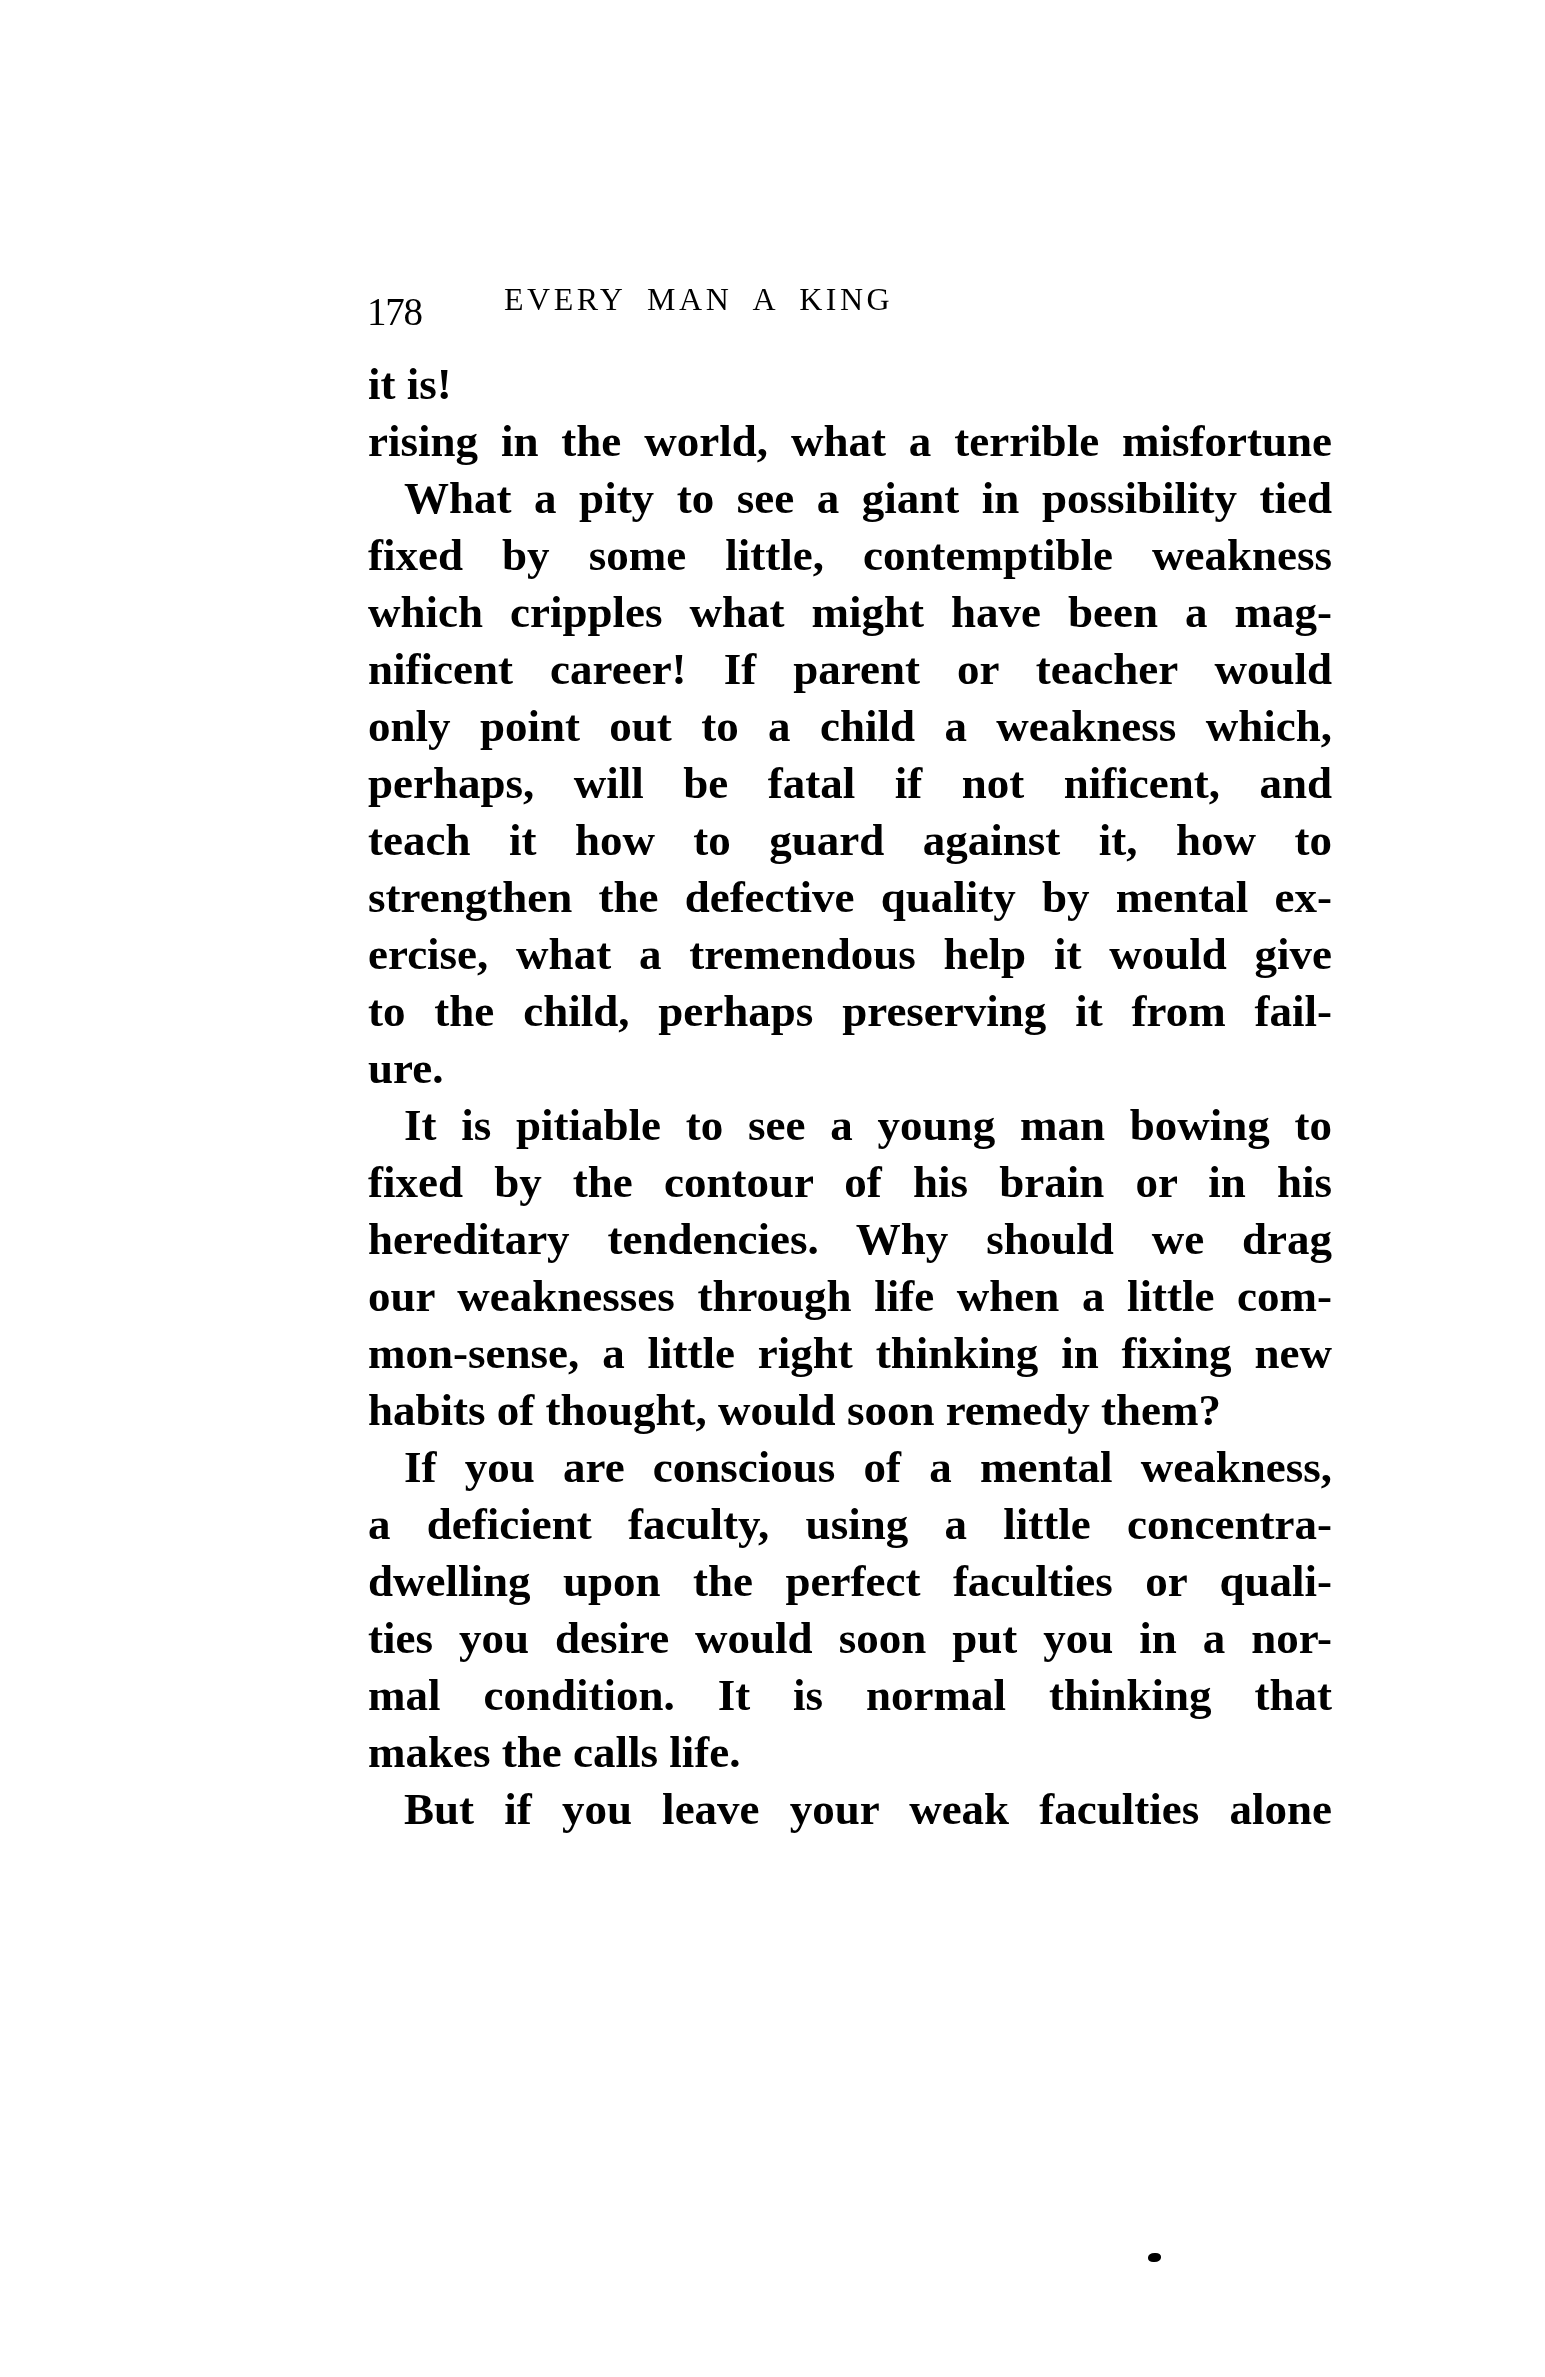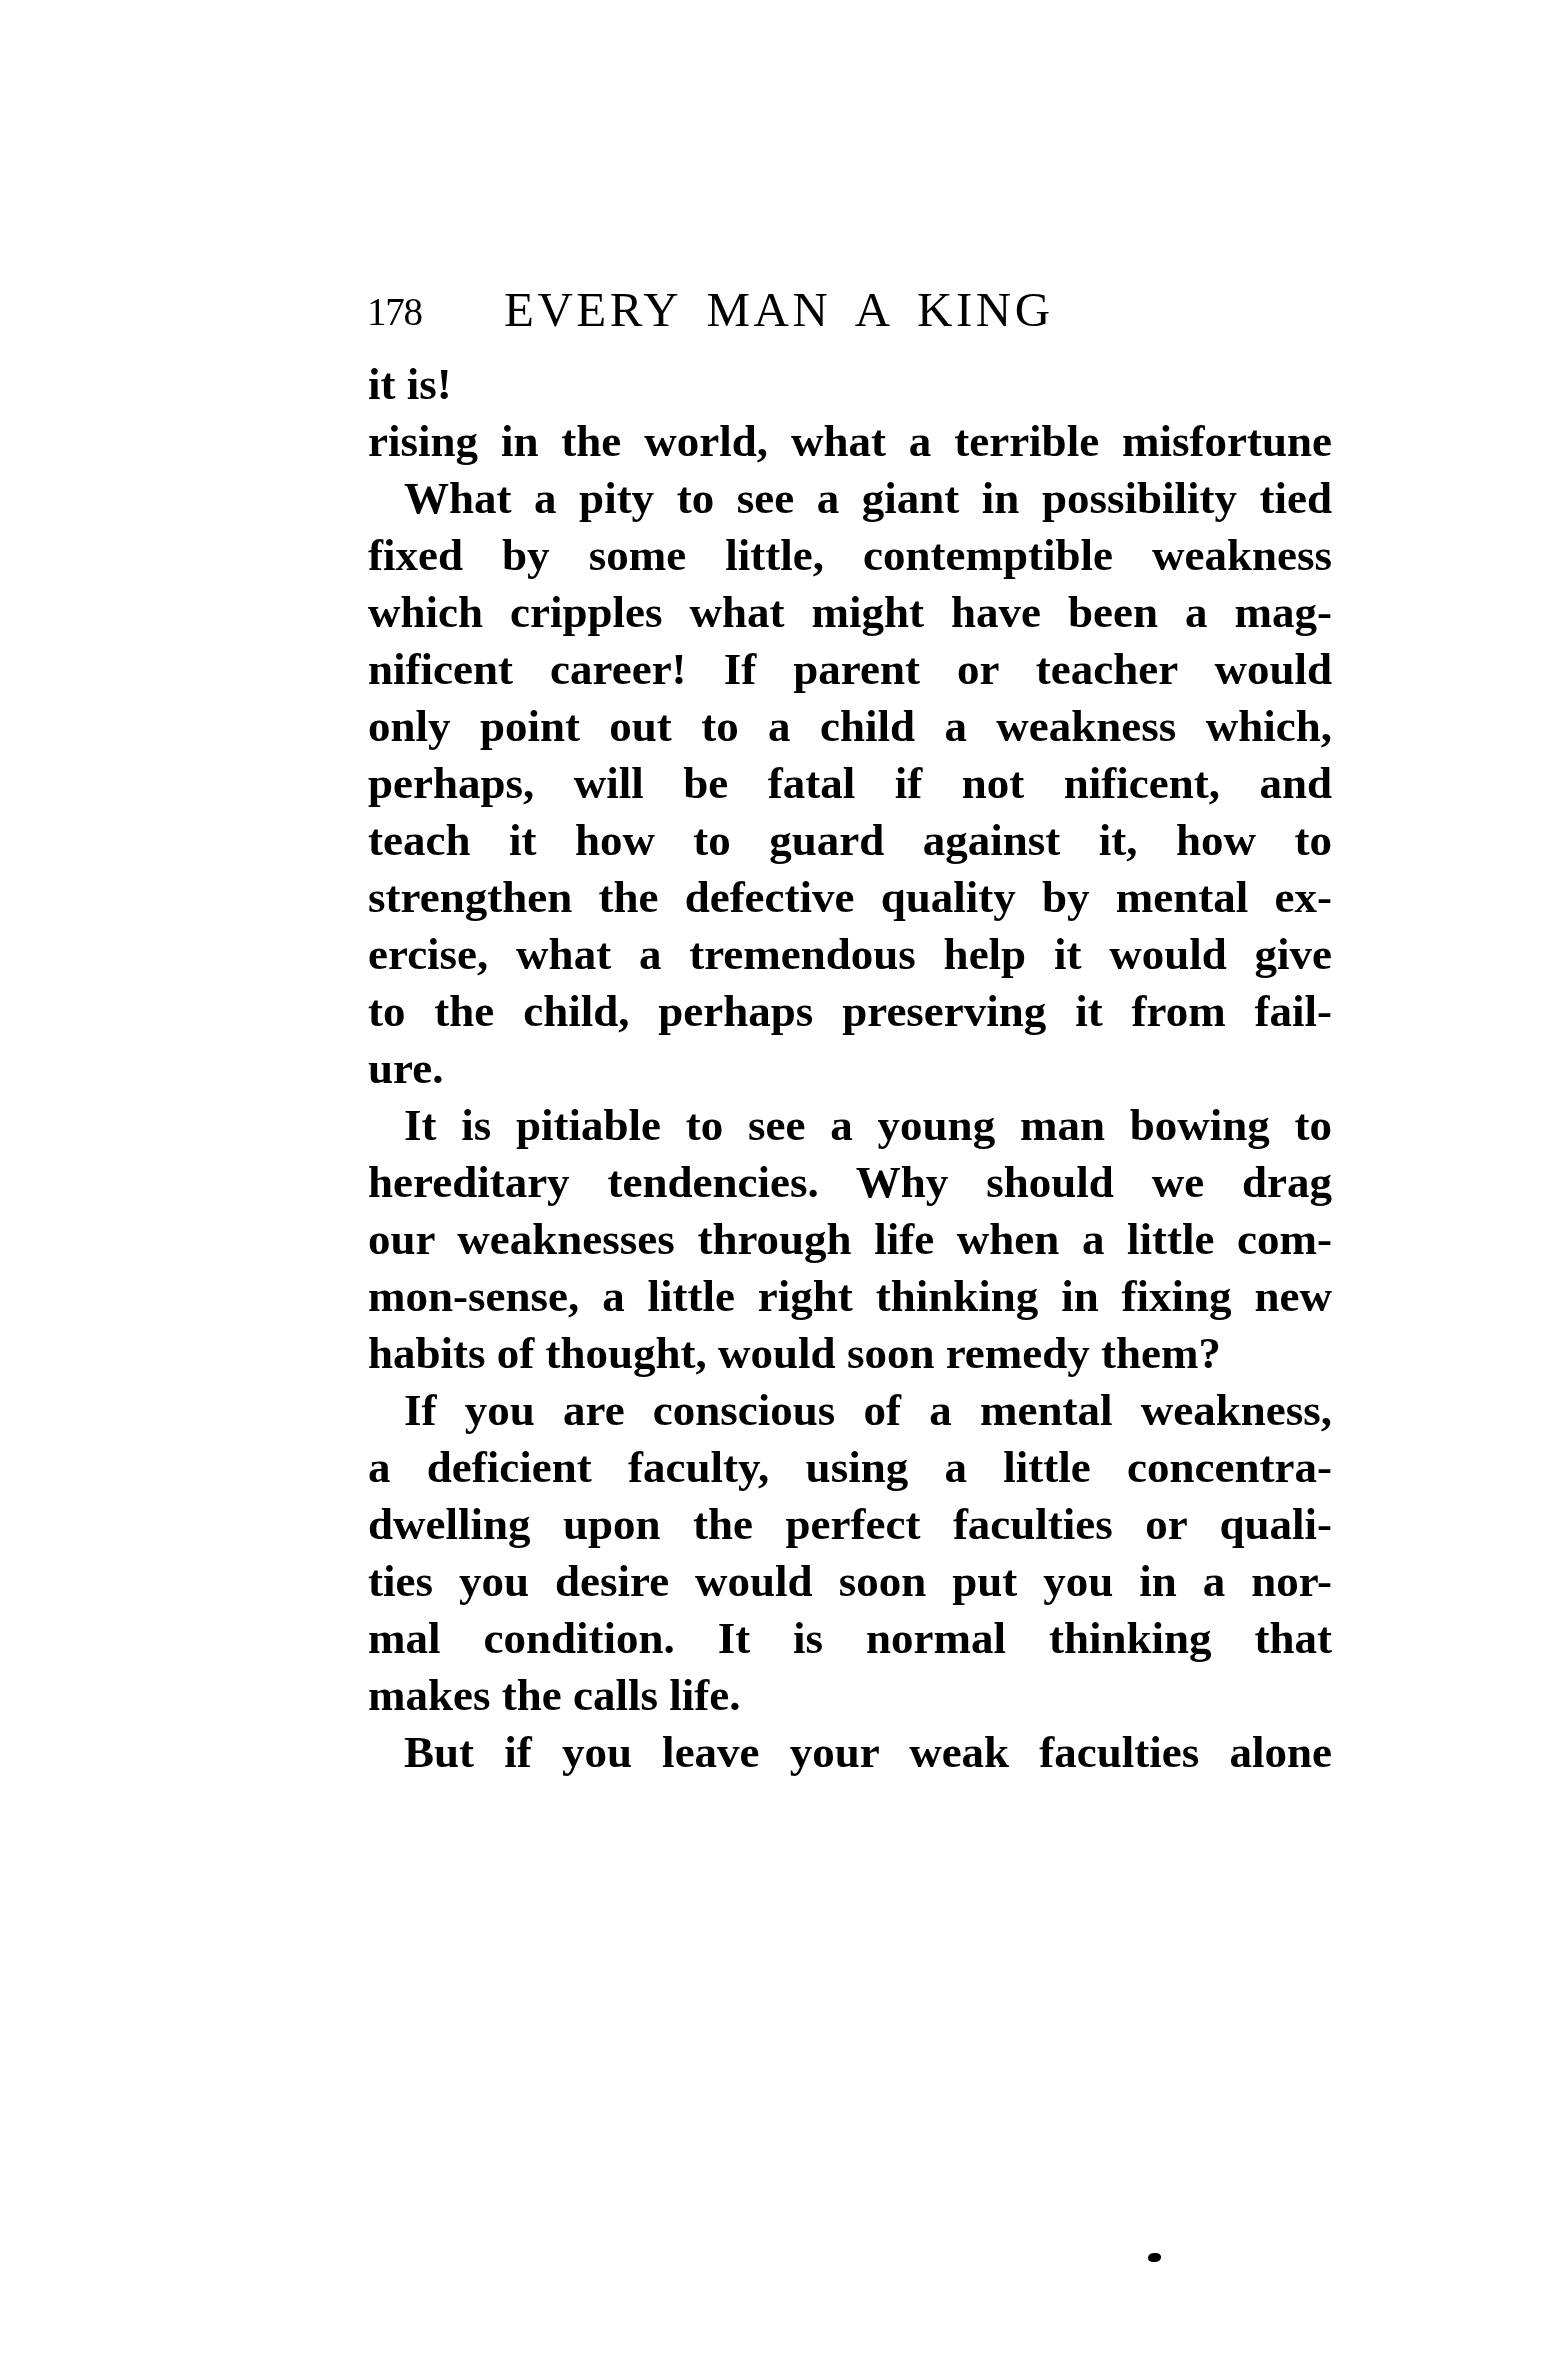--- a/index.html
+++ b/index.html
@@ -6,21 +6,21 @@
   body { width: 1545px; height: 2377px; position: relative; overflow: hidden; }
   .page { position: absolute; left: 0; top: 0; width: 1545px; height: 2377px; background: #ffffff; }
   .header {
     position: absolute; left: 367px; top: 281px; width: 978px; height: 63px;
     font-family: "Liberation Serif", "DejaVu Serif", serif; color: #000;
   }
   .page-number {
     position: absolute; left: 0; top: 8px; font-size: 39px; letter-spacing: -1.2px;
   }
   .running-head {
-    position: absolute; left: 137px; top: 0; font-size: 49px; letter-spacing: 3.5px; word-spacing: 10.4px;
+    position: absolute; left: 137px; top: 0; font-size: 32px; letter-spacing: 3.5px; word-spacing: 10.4px;
   }
   .body-text {
     position: absolute; left: 368px; top: 356px; width: 964px;
     font-family: "Liberation Serif", "DejaVu Serif", serif;
     font-size: 45px; line-height: 57px; color: #000;
     font-weight: bold;
   }
   .line {
     display: block; height: 57px; white-space: nowrap;
     text-align: justify; text-align-last: justify;
@@ -49,20 +49,21 @@
       <span class="line">which cripples what might have been a mag-</span>
       <span class="line">nificent career! If parent or teacher would</span>
       <span class="line">only point out to a child a weakness which,</span>
       <span class="line">perhaps, will be fatal if not nificent, and</span>
       <span class="line">teach it how to guard against it, how to</span>
       <span class="line">strengthen the defective quality by mental ex-</span>
       <span class="line">ercise, what a tremendous help it would give</span>
       <span class="line">to the child, perhaps preserving it from fail-</span>
       <span class="line last">ure.</span>
       <span class="line indent">It is pitiable to see a young man bowing to</span>
+      <span class="line">fixed by the contour of his brain or in his</span>
       <span class="line">hereditary tendencies. Why should we drag</span>
       <span class="line">our weaknesses through life when a little com-</span>
       <span class="line">mon-sense, a little right thinking in fixing new</span>
       <span class="line last">habits of thought, would soon remedy them?</span>
       <span class="line indent">If you are conscious of a mental weakness,</span>
       <span class="line">a deficient faculty, using a little concentra-</span>
       <span class="line">dwelling upon the perfect faculties or quali-</span>
       <span class="line">ties you desire would soon put you in a nor-</span>
       <span class="line">mal condition. It is normal thinking that</span>
       <span class="line last">makes the calls life.</span>

